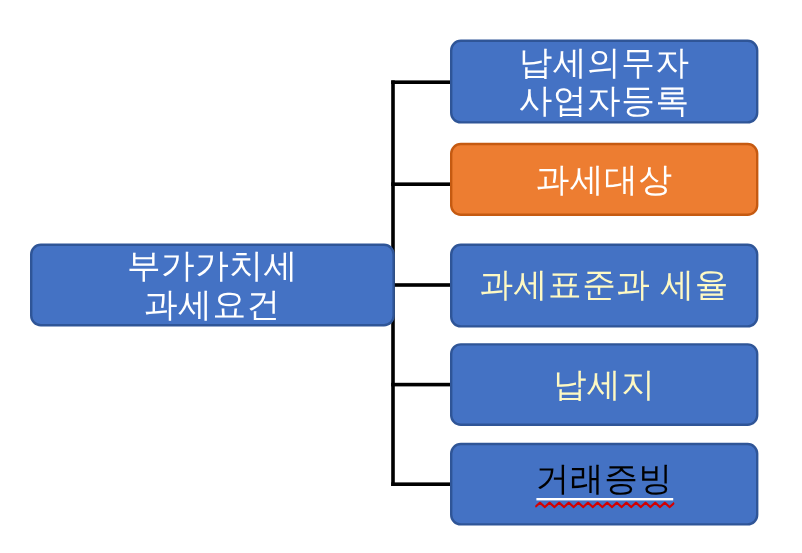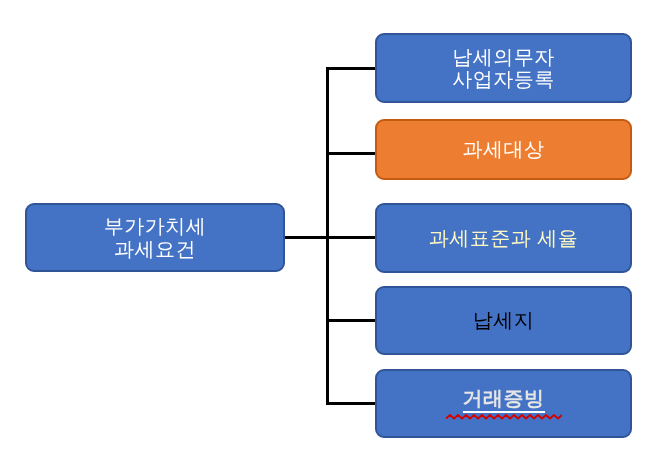--- a/index.html
+++ b/index.html
@@ -22,40 +22,40 @@
     border-radius: 9px;
     background: #4472C4;
     color: #ffffff;
     display: flex;
     flex-direction: column;
     align-items: center;
     justify-content: center;
     text-align: center;
   }
   .node .label {
-    font-size: 20px;
+    font-size: 28px;
     line-height: 1.12;
     white-space: pre-line;
     letter-spacing: 0.5px;
   }
   .node .label.underlined {
     border-bottom: 2px solid #ffffff;
     padding-bottom: 1px;
   }
   .connector {
     position: absolute;
     background: #000000;
   }
   .squiggle {
     display: block;
     margin-top: 1px;
   }
 
   
-  #node-root      { left: 25px;  top: 203px; width: 260px; height: 69px; }
+  #node-root      { left: 25px;  top: 203px; width: 304px; height: 69px; }
   #node-child-0   { left: 375px; top: 33px;  width: 257px; height: 70px; }
   #node-child-1   { left: 375px; top: 119px; width: 257px; height: 61px; }
   #node-child-2   { left: 375px; top: 203px; width: 257px; height: 70px; }
   #node-child-3   { left: 375px; top: 286px; width: 257px; height: 69px; }
   #node-child-4   { left: 375px; top: 369px; width: 257px; height: 69px; }
 
   
   #conn-root-h    { left: 285px; top: 236px; width: 90px; height: 3px; }
   #conn-trunk-v   { left: 326px; top: 67px;  width: 3px;  height: 338px; }
   #conn-branch-1  { left: 326px; top: 67px;  width: 49px; height: 3px; }
@@ -86,24 +86,24 @@
   </div>
 
   <div class="node" id="node-child-1" style="background-color: rgb(237, 125, 49); border-color: rgb(197, 90, 17); color: rgb(255, 255, 255);">
     <span class="label">과세대상</span>
   </div>
 
   <div class="node" id="node-child-2" style="background-color: rgb(68, 114, 196); border-color: rgb(47, 85, 151); color: #fef9c3;">
     <span class="label">과세표준과 세율</span>
   </div>
 
-  <div class="node" id="node-child-3" style="background-color: rgb(68, 114, 196); border-color: rgb(47, 85, 151); color: #000000;">
+  <div class="node" id="node-child-3" style="background-color: rgb(68, 114, 196); border-color: rgb(47, 85, 151); color: #fef9c3;">
     <span class="label">납세지</span>
   </div>
 
-  <div class="node" id="node-child-4" style="background-color: rgb(68, 114, 196); border-color: rgb(47, 85, 151); color: #e5e5e5; font-weight: bold;">
+  <div class="node" id="node-child-4" style="background-color: rgb(68, 114, 196); border-color: rgb(47, 85, 151); color: #000000;">
     <span class="label underlined">거래증빙</span>
     <svg class="squiggle" width="116" height="6" viewBox="0 0 116 6" style="stroke: rgb(212, 0, 0);">
       <polyline fill="none" stroke-width="1.8" points="0,4.5 4,1 8,4.5 12,1 16,4.5 20,1 24,4.5 28,1 32,4.5 36,1 40,4.5 44,1 48,4.5 52,1 56,4.5 60,1 64,4.5 68,1 72,4.5 76,1 80,4.5 84,1 88,4.5 92,1 96,4.5 100,1 104,4.5 108,1 112,4.5 116,1"></polyline>
     </svg>
   </div>
 
 </div>
 
 </body></html>

